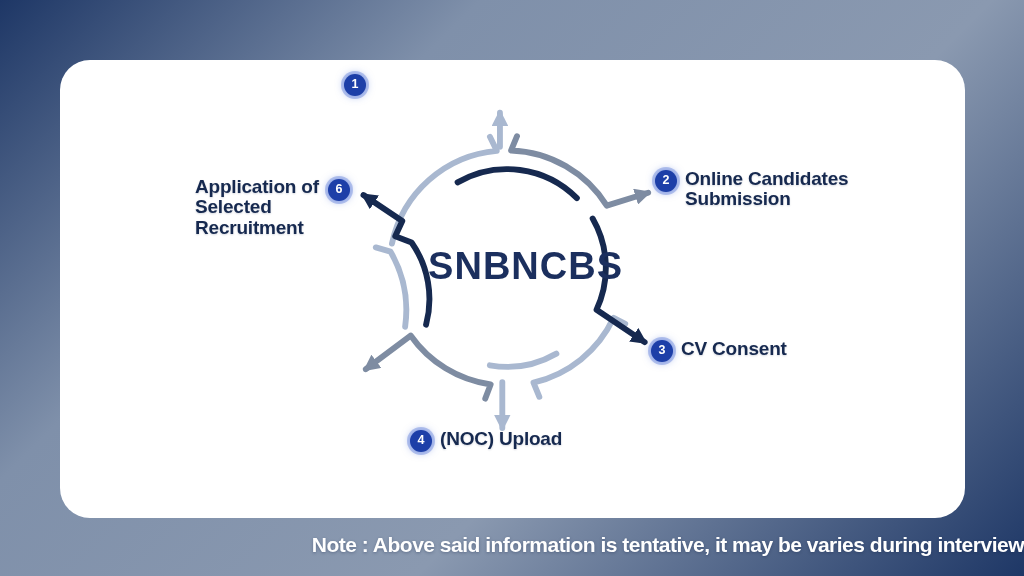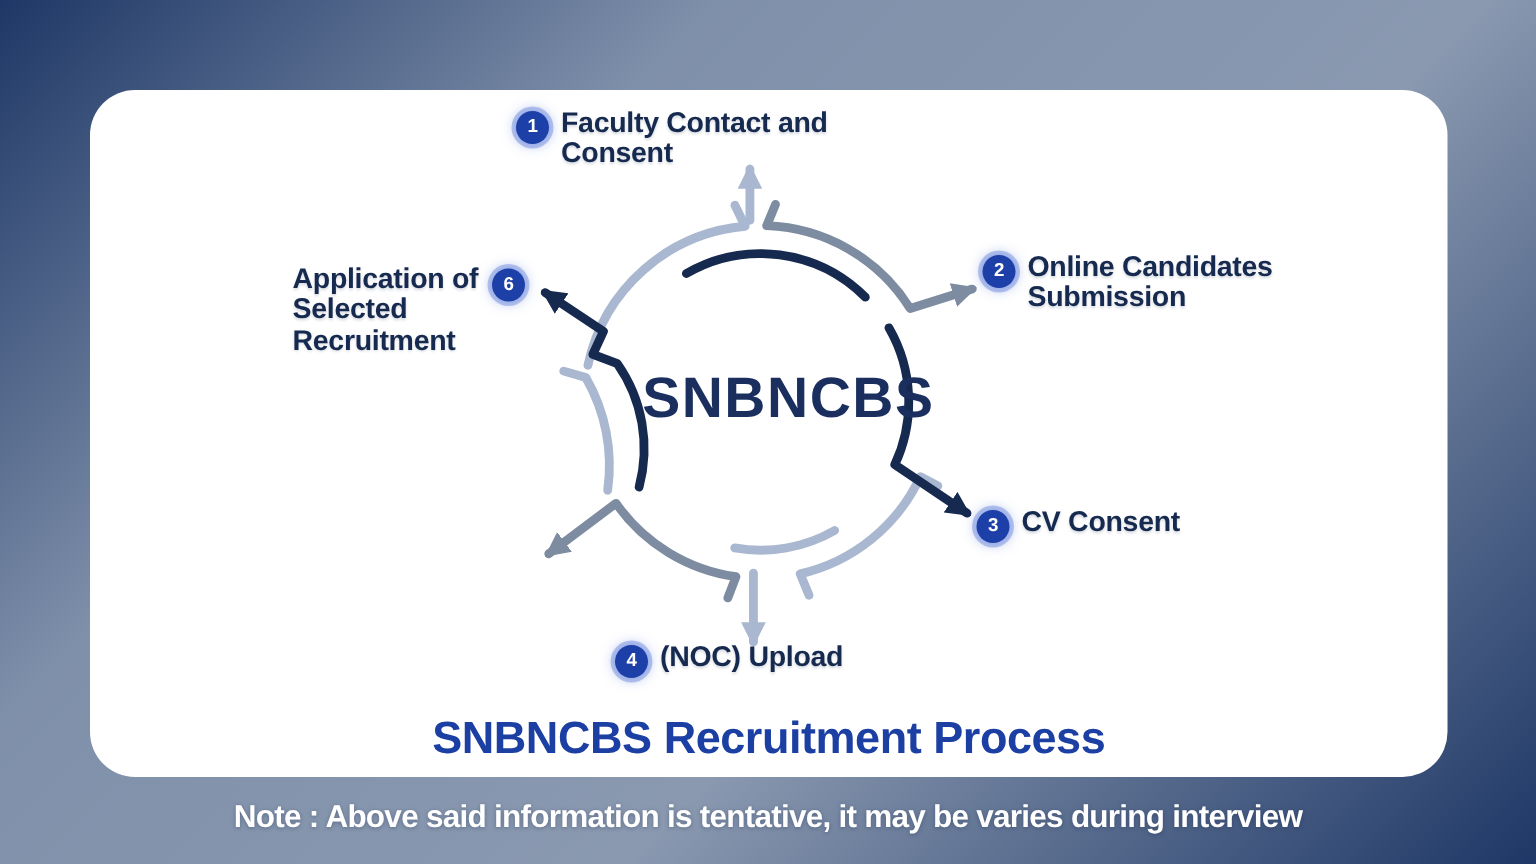--- a/index.html
+++ b/index.html
@@ -34,21 +34,21 @@
   .step-4{left:410px;top:429px;}
   .step-5{left:92px;top:339px;}
   .step-5 .badge{margin-top:0px;}
   .step-6{left:195px;top:177px;display:block;width:170px;position:absolute;}
   .step-6 .badge{position:absolute;left:133px;top:1px;}
   .title{
     position:absolute;left:60px;top:476px;width:905px;text-align:center;
     font-size:30px;font-weight:700;color:#1c3fa3;letter-spacing:-0.3px;
   }
   .note{
-    position:absolute;left:0;top:533px;width:1024px;text-align:center;
+    position:absolute;left:0;top:533px;width:1024px;text-align:right;
     font-size:21px;font-weight:700;color:#ffffff;letter-spacing:-0.5px;
     text-shadow:0 1px 3px rgba(20,35,70,0.35);
   }
 </style>
 </head>
 <body>
 
 <div class="page">
 
   <div class="card"></div>
@@ -81,24 +81,20 @@
 
       <path stroke="#a9b8d0" marker-end="url(#head-light)" d="M -6 -103 L -6 -132"></path>
       <path stroke="#a9b8d0" marker-end="url(#head-light)" d="M -4 97 L -4 103 L -4 136"></path>
     </g>
   </svg>
 
   <div class="center-label">SNBNCBS</div>
 
   <div class="step step-1">
     <span class="badge">1</span>
-    <span>
-      <span>Faculty Contact and</span><br>
-      <span>Consent</span>
-    </span>
   </div>
 
   <div class="step step-2">
     <span class="badge">2</span>
     <span>
       <span>Online Candidates</span><br>
       <span>Submission</span>
     </span>
   </div>
 
@@ -115,17 +111,16 @@
 
   <div class="step step-6">
     <span class="badge">6</span>
     <span>
       <span>Application of</span><br>
       <span>Selected</span><br>
       <span>Recruitment</span>
     </span>
   </div>
 
-  <div class="title">SNBNCBS Recruitment Process</div>
 
   <div class="note">Note : Above said information is tentative, it may be varies during interview</div>
 
 </div>
 
 </body></html>

